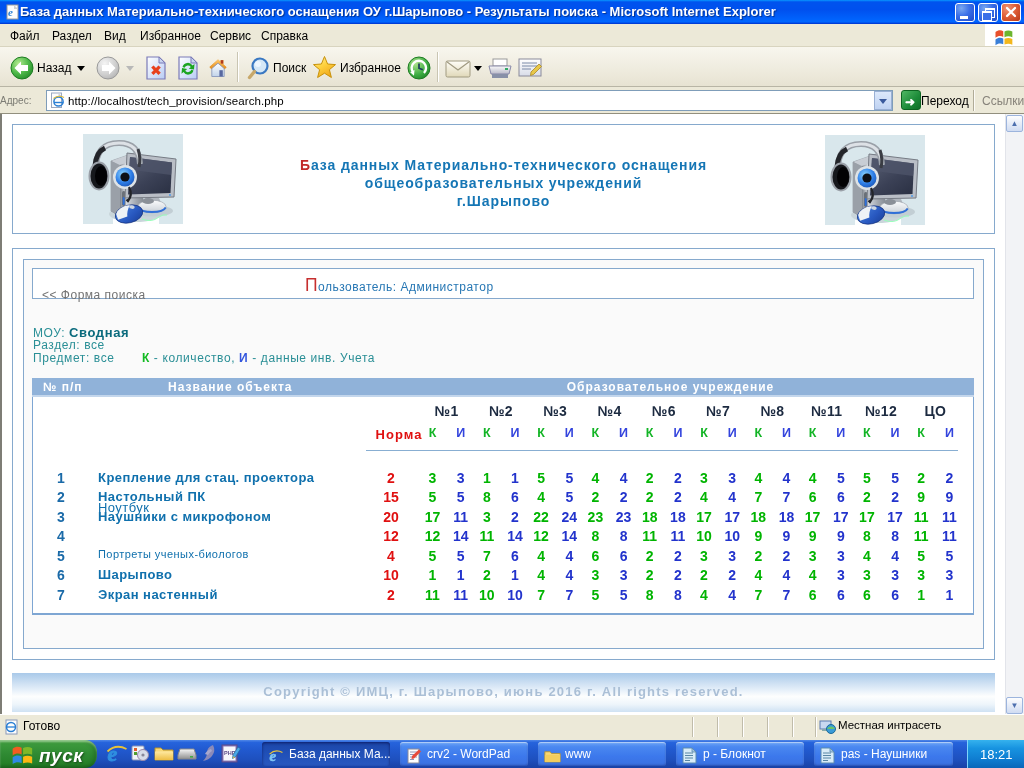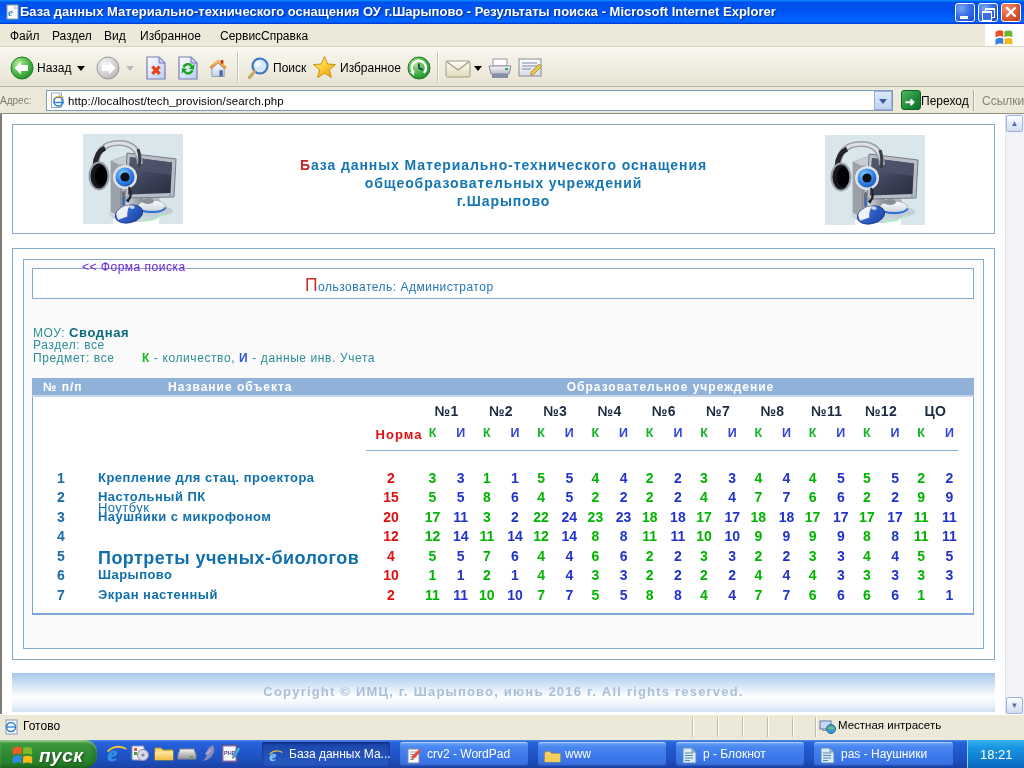--- a/index.html
+++ b/index.html
@@ -41,21 +41,21 @@
 
 #vscroll{left:1005px;top:114px;width:19px;height:600px;background:#f2f3f6;border-left:1px solid #e2e4ea;box-sizing:border-box;}
 .sbtn{left:1006px;width:17px;height:17px;background:linear-gradient(180deg,#fdfdfe,#d0dcf2);border:1px solid #9cb4dd;border-radius:2px;box-sizing:border-box;text-align:center;font-size:8px;color:#4d6fae;line-height:15px;}
 
 .bluebox{border:1px solid #86a9cd;box-sizing:border-box;}
 #headerbox{left:12px;top:124px;width:983px;height:110px;background:#fff;}
 #headtitle{left:12px;top:156px;width:983px;text-align:center;font-size:14px;font-weight:bold;color:#1576b5;line-height:18px;letter-spacing:0.9px;}
 #mainbox{left:12px;top:248px;width:983px;height:412px;background:#fff;}
 #box2{left:23px;top:259px;width:961px;height:390px;background:#fafafa;}
 #formbox{left:32px;top:268px;width:942px;height:31px;background:#fff;border:1px solid #86a9cd;box-sizing:border-box;}
-#formlink{left:42px;top:260px;font-size:12px;color:#6d28d9;letter-spacing:0.5px;margin-left:40px;}
+#formlink{left:42px;top:288px;font-size:12px;color:#737373;letter-spacing:0.5px;}
 #userline{left:305px;top:275px;font-size:12px;color:#2777b4;letter-spacing:0.5px;}
 #userline .bigP{font-size:17.5px;color:#c62f2f;}
 .teal{color:#2a8f96;font-size:12px;letter-spacing:0.6px;}
 #info1{left:33px;top:325px;}
 #info2{left:33px;top:338px;}
 #info3{left:33px;top:351px;}
 #legend{left:142px;top:351px;}
 .gK{color:#12bb22;font-weight:bold;}
 .bI{color:#3355dd;font-weight:bold;}
 #svod{color:#0b6b7d;font-weight:bold;font-size:13px;}
@@ -90,21 +90,21 @@
   </div>
 <div class="abs winbtn" id="btnclose" style="right:3px"><svg width="18" height="17" viewBox="0 0 18 17">
       <path d="M5 4 L13 12 M13 4 L5 12" stroke="#fff" stroke-width="2.3" stroke-linecap="round"></path>
     </svg></div>
 
 <div class="abs" id="menubar"></div>
 <div class="abs menuitem" style="left:10px">Файл</div>
 <div class="abs menuitem" style="left:52px">Раздел</div>
 <div class="abs menuitem" style="left:104px">Вид</div>
 <div class="abs menuitem" style="left:140px">Избранное</div>
-<div class="abs menuitem" style="left:220px">Сервис</div>
+<div class="abs menuitem" style="left:210px">Сервис</div>
 <div class="abs menuitem" style="left:261px">Справка</div>
 <div class="abs" id="winflag"></div>
 <svg class="abs" style="left:994px;top:27px" width="20" height="19" viewBox="0 0 23 23">
  <path d="M1.2 6 C4.2 3.6 7.6 3.4 10.6 5 L10.6 12 C7.6 10.4 4.2 10.7 1.2 13 Z" fill="#e8502c"></path>
  <path d="M12.1 5.3 C15 3.9 18.4 3.8 21.6 5.4 L21.6 12.4 C18.4 10.9 15 10.9 12.1 12.3 Z" fill="#6cb52e"></path>
  <path d="M1.2 15 C4.2 12.6 7.6 12.4 10.6 14 L10.6 21 C7.6 19.4 4.2 19.7 1.2 22 Z" fill="#3a7fd8"></path>
  <path d="M12.1 14.3 C15 12.9 18.4 12.8 21.6 14.4 L21.6 21.4 C18.4 19.9 15 19.9 12.1 21.3 Z" fill="#f3b71c"></path>
 </svg>
 
 <div class="abs" id="toolbar"></div>
@@ -477,21 +477,21 @@
     <div class="abs" style="left: 719.2px; top: 528px; width: 26px; text-align: center; font-weight: bold; font-size: 14px; color: rgb(34, 51, 204);">10</div>
     <div class="abs" style="left: 745.3px; top: 528px; width: 26px; text-align: center; font-weight: bold; font-size: 14px; color: rgb(0, 180, 0);">9</div>
     <div class="abs" style="left: 773.5px; top: 528px; width: 26px; text-align: center; font-weight: bold; font-size: 14px; color: rgb(34, 51, 204);">9</div>
     <div class="abs" style="left: 799.6px; top: 528px; width: 26px; text-align: center; font-weight: bold; font-size: 14px; color: rgb(0, 180, 0);">9</div>
     <div class="abs" style="left: 827.8px; top: 528px; width: 26px; text-align: center; font-weight: bold; font-size: 14px; color: rgb(34, 51, 204);">9</div>
     <div class="abs" style="left: 853.9px; top: 528px; width: 26px; text-align: center; font-weight: bold; font-size: 14px; color: rgb(0, 180, 0);">8</div>
     <div class="abs" style="left: 882.1px; top: 528px; width: 26px; text-align: center; font-weight: bold; font-size: 14px; color: rgb(34, 51, 204);">8</div>
     <div class="abs" style="left: 908.2px; top: 528px; width: 26px; text-align: center; font-weight: bold; font-size: 14px; color: rgb(0, 180, 0);">11</div>
     <div class="abs" style="left: 936.4px; top: 528px; width: 26px; text-align: center; font-weight: bold; font-size: 14px; color: rgb(34, 51, 204);">11</div>
     <div class="abs" style="left: 46px; top: 547.5px; width: 30px; text-align: center; font-weight: bold; font-size: 14px; color: rgb(26, 106, 168);">5</div>
-    <div class="abs" style="left: 98px; top: 547.5px; white-space: nowrap; color: rgb(15, 112, 173); font-weight: bold; font-size: 18px; letter-spacing: 0.45px;">Портреты ученых-биологов</div>
+    <div class="abs" style="left: 98px; top: 547.5px; white-space: nowrap; color: rgb(15, 112, 173); font-weight: normal; font-size: 11px; letter-spacing: 0.45px;">Портреты ученых-биологов</div>
     <div class="abs" style="left: 366px; top: 547.5px; width: 50px; text-align: center; font-weight: bold; font-size: 14px; color: rgb(224, 16, 16);">4</div>
     <div class="abs" style="left: 419.5px; top: 547.5px; width: 26px; text-align: center; font-weight: bold; font-size: 14px; color: rgb(0, 180, 0);">5</div>
     <div class="abs" style="left: 447.7px; top: 547.5px; width: 26px; text-align: center; font-weight: bold; font-size: 14px; color: rgb(34, 51, 204);">5</div>
     <div class="abs" style="left: 473.8px; top: 547.5px; width: 26px; text-align: center; font-weight: bold; font-size: 14px; color: rgb(0, 180, 0);">7</div>
     <div class="abs" style="left: 502px; top: 547.5px; width: 26px; text-align: center; font-weight: bold; font-size: 14px; color: rgb(34, 51, 204);">6</div>
     <div class="abs" style="left: 528.1px; top: 547.5px; width: 26px; text-align: center; font-weight: bold; font-size: 14px; color: rgb(0, 180, 0);">4</div>
     <div class="abs" style="left: 556.3px; top: 547.5px; width: 26px; text-align: center; font-weight: bold; font-size: 14px; color: rgb(34, 51, 204);">4</div>
     <div class="abs" style="left: 582.4px; top: 547.5px; width: 26px; text-align: center; font-weight: bold; font-size: 14px; color: rgb(0, 180, 0);">6</div>
     <div class="abs" style="left: 610.6px; top: 547.5px; width: 26px; text-align: center; font-weight: bold; font-size: 14px; color: rgb(34, 51, 204);">6</div>
     <div class="abs" style="left: 636.7px; top: 547.5px; width: 26px; text-align: center; font-weight: bold; font-size: 14px; color: rgb(0, 180, 0);">2</div>

